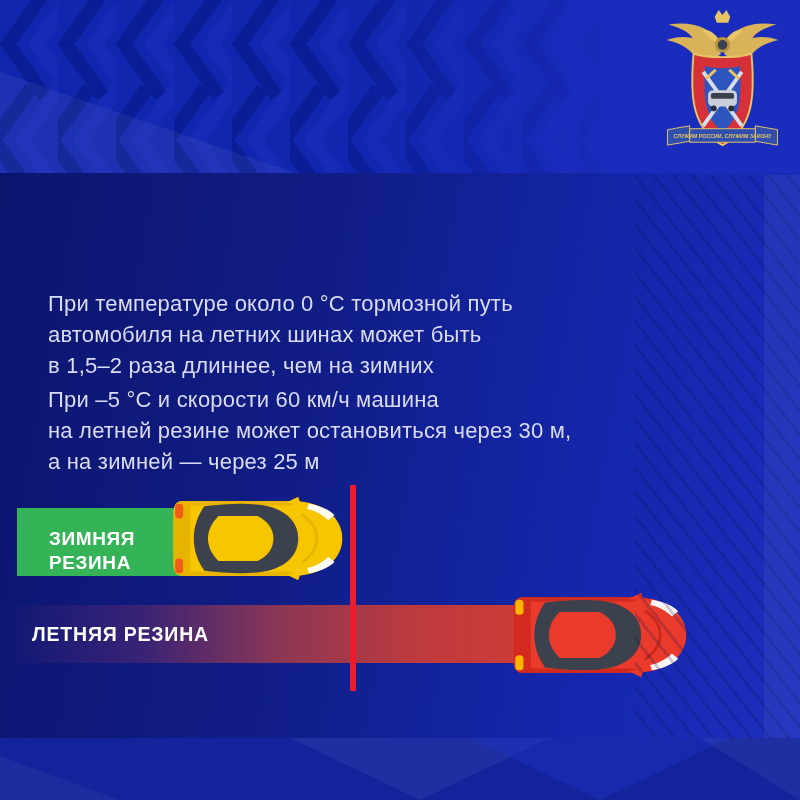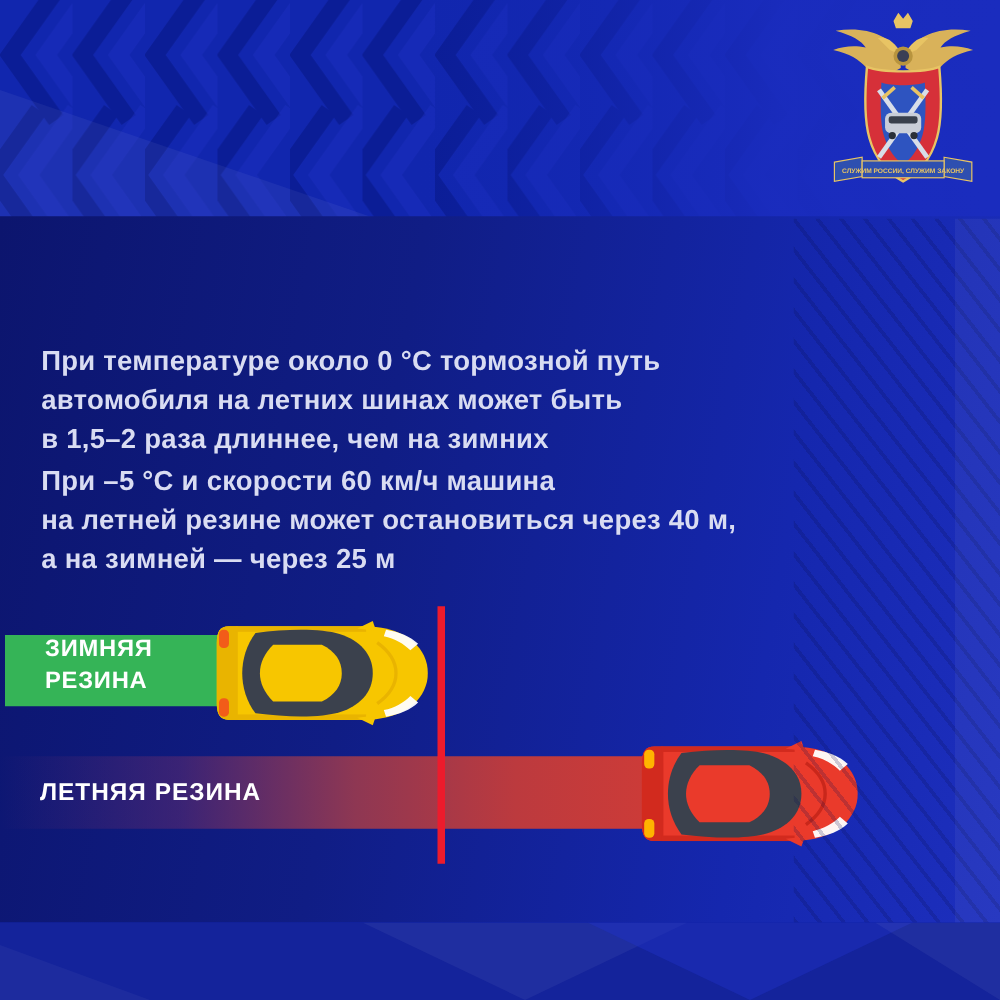--- a/index.html
+++ b/index.html
@@ -15,30 +15,30 @@
   .panel {
     position:absolute; top:173px; left:0; width:800px; height:565px;
     background:linear-gradient(100deg,#0c156e 0%,#101d85 38%,#1527ae 75%,#1d2fbe 100%);
   }
   .page-title {
     position:absolute; top:14px; left:33px; margin:0;
     color:#ffffff; font-size:35px; font-weight:800; line-height:1.14; letter-spacing:.4px;
   }
   .page-title span { display:block; }
   .body-text {
-    position:absolute; left:33px; margin:0;
-    color:#d9dcf2; font-size:22px; line-height:1.4; font-weight:700;
+    position:absolute; left:33px; margin:15px;
+    color:#d9dcf2; font-size:22px; line-height:1.4; font-weight:400;
     white-space:pre-line; letter-spacing:.2px;
   }
   .body-text.p1 { top:101px; }
   .body-text.p2 { top:197px; }
 
   .winter-bar {
-    position:absolute; top:335px; left:4px; width:178px; height:57px;
-    background:#35b457; display:flex; align-items:flex-start;
+    position:absolute; top:335px; left:17px; width:178px; height:68px;
+    background:#35b457; display:flex; align-items:flex-end;
   }
   .winter-bar .bar-label {
     padding-left:32px; color:#ffffff; font-weight:800; font-size:19px;
     line-height:1.3; letter-spacing:.6px; white-space:pre-line;
   }
   .summer-bar {
     position:absolute; top:432px; left:0; width:516px; height:58px;
     background:linear-gradient(90deg, rgba(40,26,120,0) 0%, rgba(94,42,110,.55) 28%, #8e3753 55%, #bc3a3e 80%, #cc3b38 100%);
     display:flex; align-items:center;
   }
@@ -121,21 +121,21 @@
   <div class="panel">
 
     <h1 class="page-title">
     </h1>
 
     <p class="body-text p1">При температуре около 0 °C тормозной путь
 автомобиля на летних шинах может быть
 в 1,5–2 раза длиннее, чем на зимних</p>
 
     <p class="body-text p2">При –5 °C и скорости 60 км/ч машина
-на летней резине может остановиться через 40 м,
+на летней резине может остановиться через 30 м,
 а на зимней — через 25 м</p>
 
     <div class="winter-bar">
       <span class="bar-label">ЗИМНЯЯ
 РЕЗИНА</span>
     </div>
 
     <div class="summer-bar">
       <span class="bar-label">ЛЕТНЯЯ РЕЗИНА</span>
     </div>

